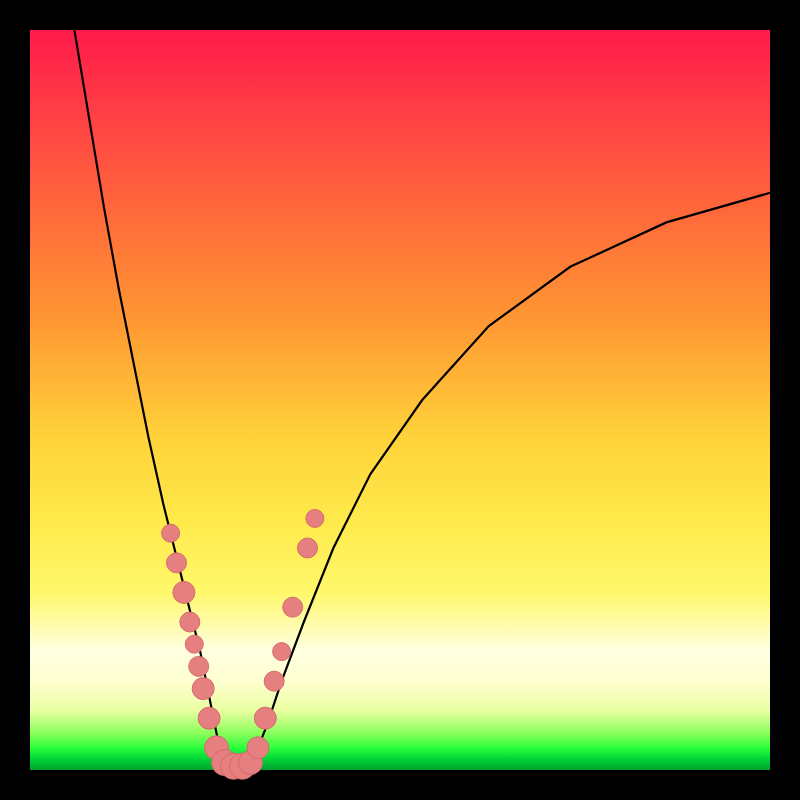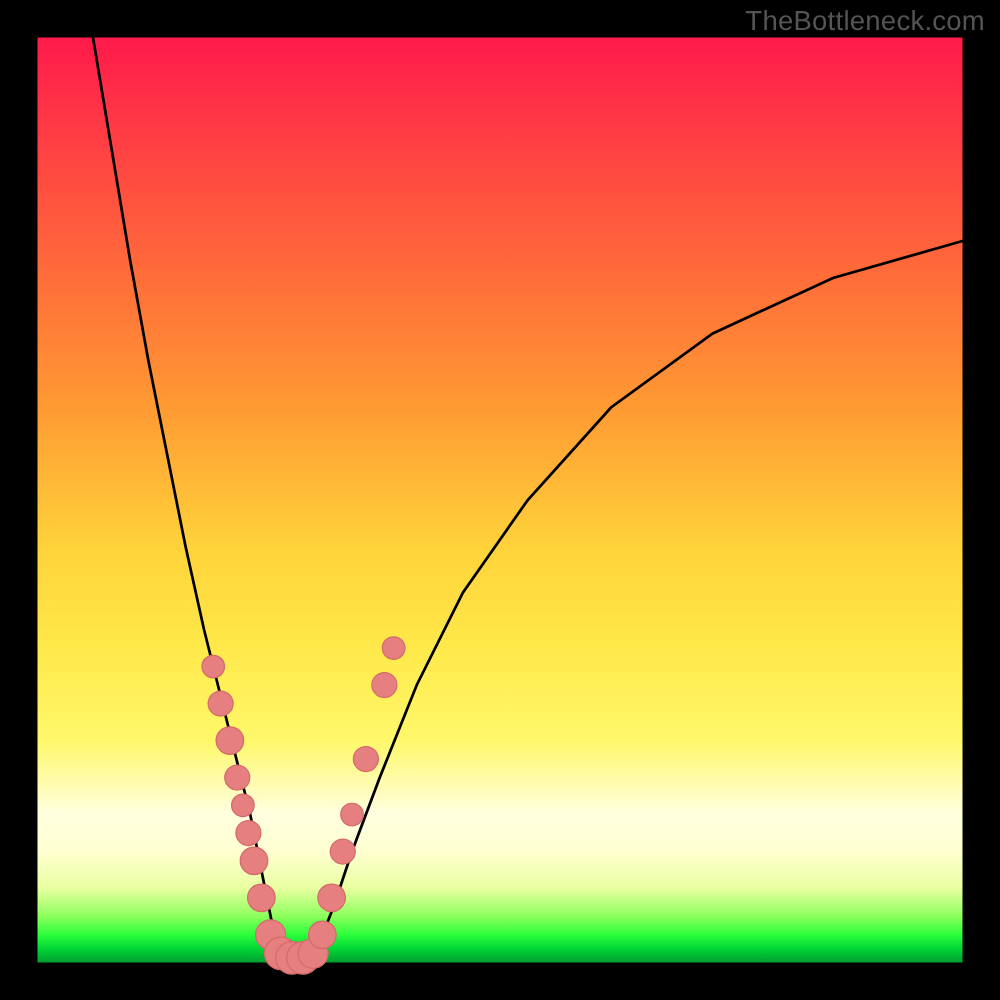--- a/index.html
+++ b/index.html
@@ -71,21 +71,20 @@
   .marker {
     fill: #e68080;
     stroke: #d46a6a;
     stroke-width: 1;
   }
 </style>
 </head>
 <body>
 
 <div class="frame">
-  <div class="watermark">TheBottleneck.com</div>
 
   <div class="plot-area">
     <svg class="curves" viewBox="0 0 740 740">
       <path id="curve-path" class="curve" d="M44.4 0.0 L59.2 88.8 L74.0 177.6 L88.8 259.0 L103.6 333.0 L118.4 407.0 L133.2 473.6 L140.6 503.2 L148.0 532.8 L155.4 562.4 L162.8 592.0 L170.2 621.6 L177.6 658.6 L185.0 695.6 L192.4 732.6 L192.4 732.6 L199.8 737.8 L207.2 738.5 L214.6 737.8 L222.0 732.6 L222.0 732.6 L236.8 695.6 L251.6 651.2 L273.8 592.0 L303.4 518.0 L340.4 444.0 L392.2 370.0 L458.8 296.0 L540.2 236.8 L636.4 192.4 L740.0 162.8 "></path>
       <g id="markers">
           <circle cx="140.6" cy="503.2" r="9" class="marker"></circle>
           <circle cx="146.5" cy="532.8" r="10" class="marker"></circle>
           <circle cx="153.9" cy="562.4" r="11" class="marker"></circle>
           <circle cx="159.8" cy="592.0" r="10" class="marker"></circle>
           <circle cx="164.3" cy="614.2" r="9" class="marker"></circle>

